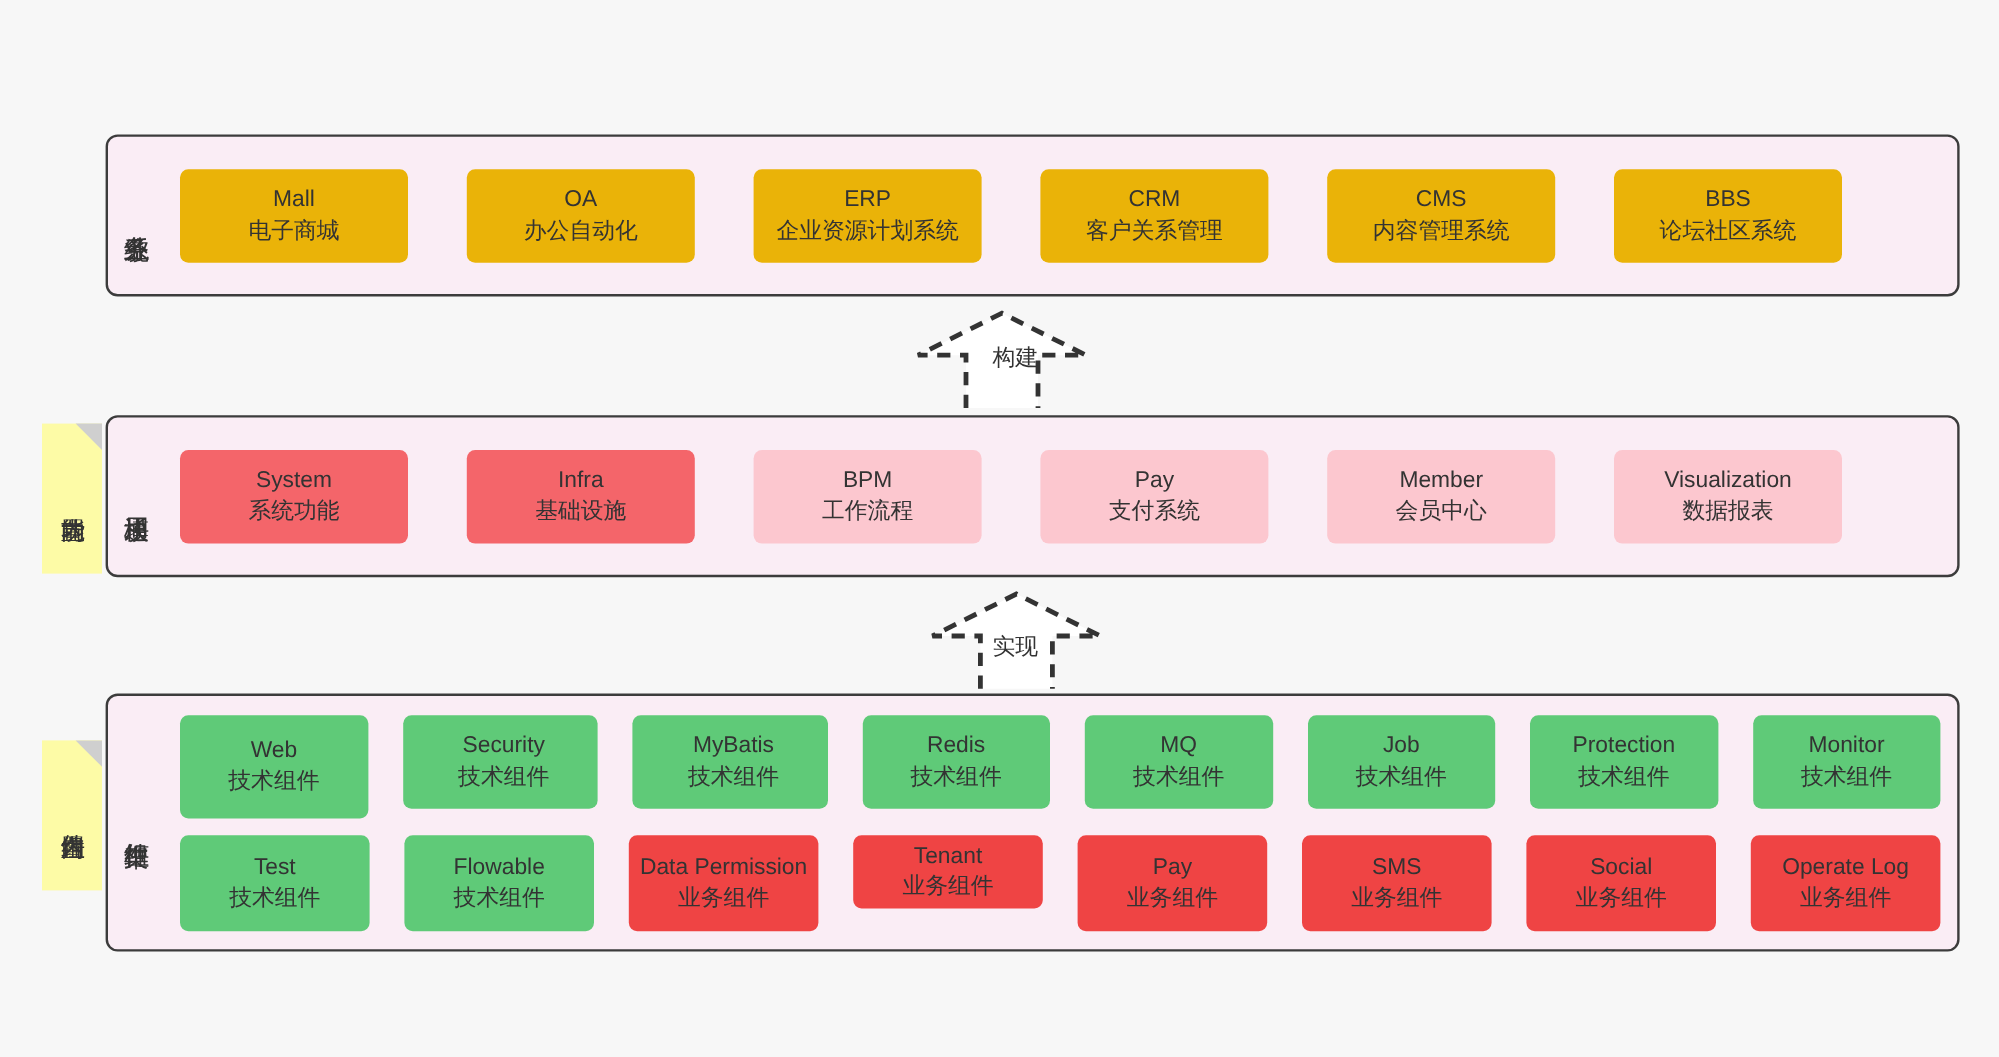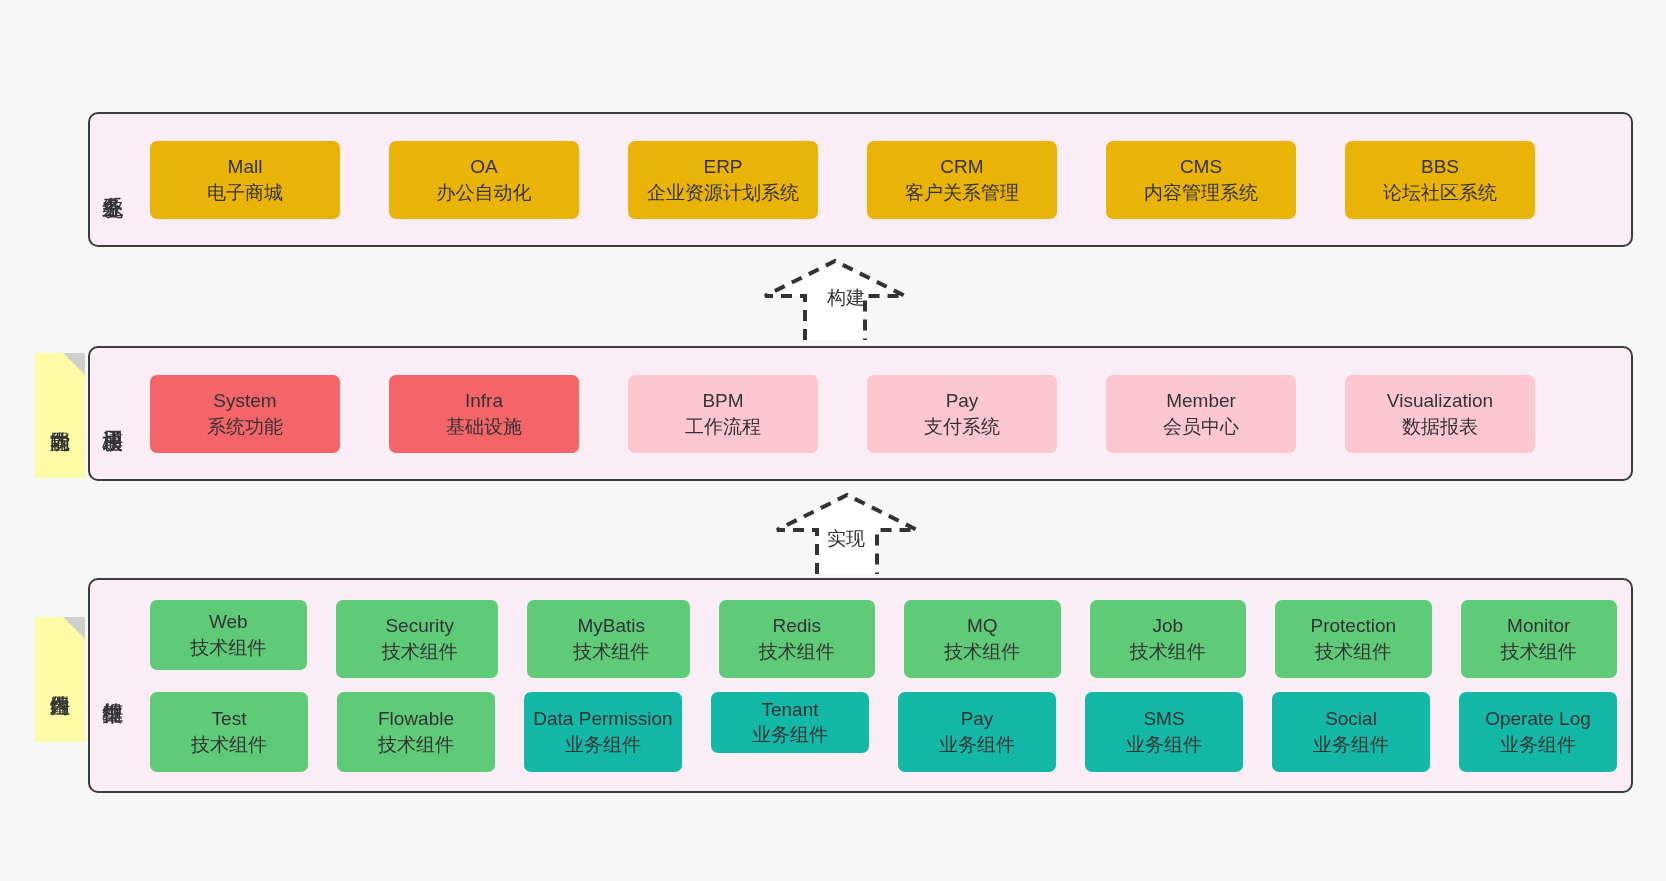--- a/index.html
+++ b/index.html
@@ -79,21 +79,21 @@
     padding: 4px 6px;
     user-select: none;
   }
   .box .l1 { display: block; }
   .box .l2 { display: block; }
 
   .box-blue  { background: #eab308; }
   .box-red   { background: #f4656a; }
   .box-pink  { background: #fcc7cf; }
   .box-green { background: #5fca78; }
-  .box-mint  { background: #14b8a6; }
+  .box-mint  { background: #ef4444; }
 
   
   .note {
     position: absolute;
     box-sizing: border-box;
     background: #fdfba6;
     display: flex;
     align-items: center;
     justify-content: center;
     font-size: 20px;
@@ -231,21 +231,21 @@
   <div class="note" style="left:35px; top:617px; width:50px; height:125px;">
     <span class="fold"></span>
     <span>内置组件</span>
   </div>
 
   <div class="layer" id="layer-framework" style="left:88px; top:578px; width:1545px; height:215px;">
     <div class="layer-title">框架组件</div>
     <div class="layer-body" style="gap:14px;">
 
       <div class="row" style="gap:29px;">
-        <div class="box box-green" style="flex:1 1 0; height:70px;">
+        <div class="box box-green" style="flex:1 1 0; height:86px;">
           <span class="l1">Web</span>
           <span class="l2">技术组件</span>
         </div>
         <div class="box box-green" style="flex:1 1 0; height:78px;padding-left:12px;">
           <span class="l1">Security</span>
           <span class="l2">技术组件</span>
         </div>
         <div class="box box-green" style="flex:1 1 0; height:78px;padding-left:12px;">
           <span class="l1">MyBatis</span>
           <span class="l2">技术组件</span>

